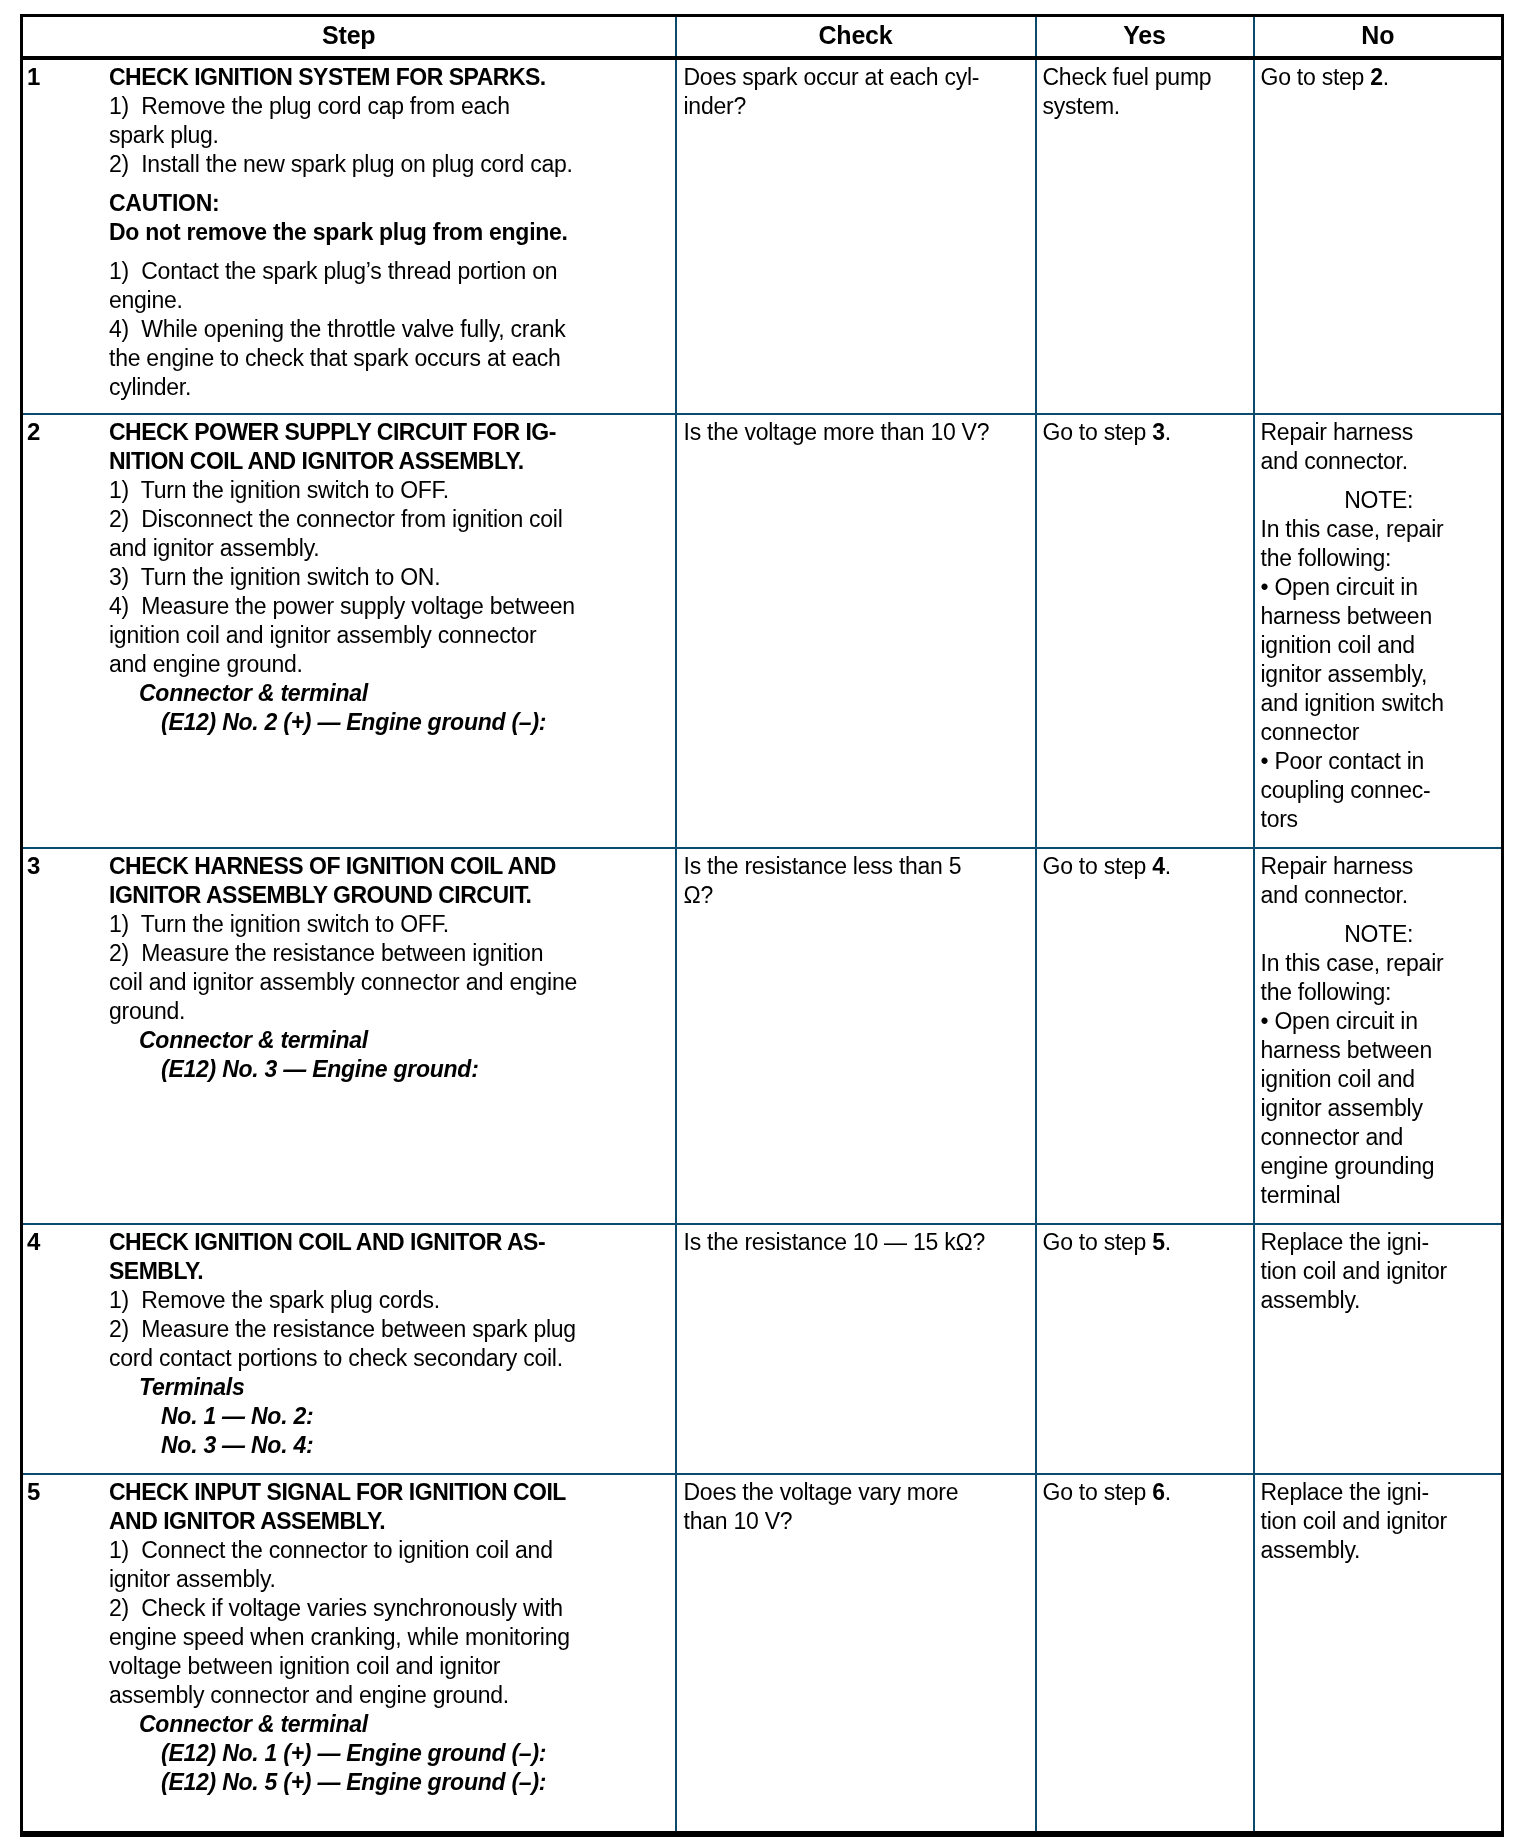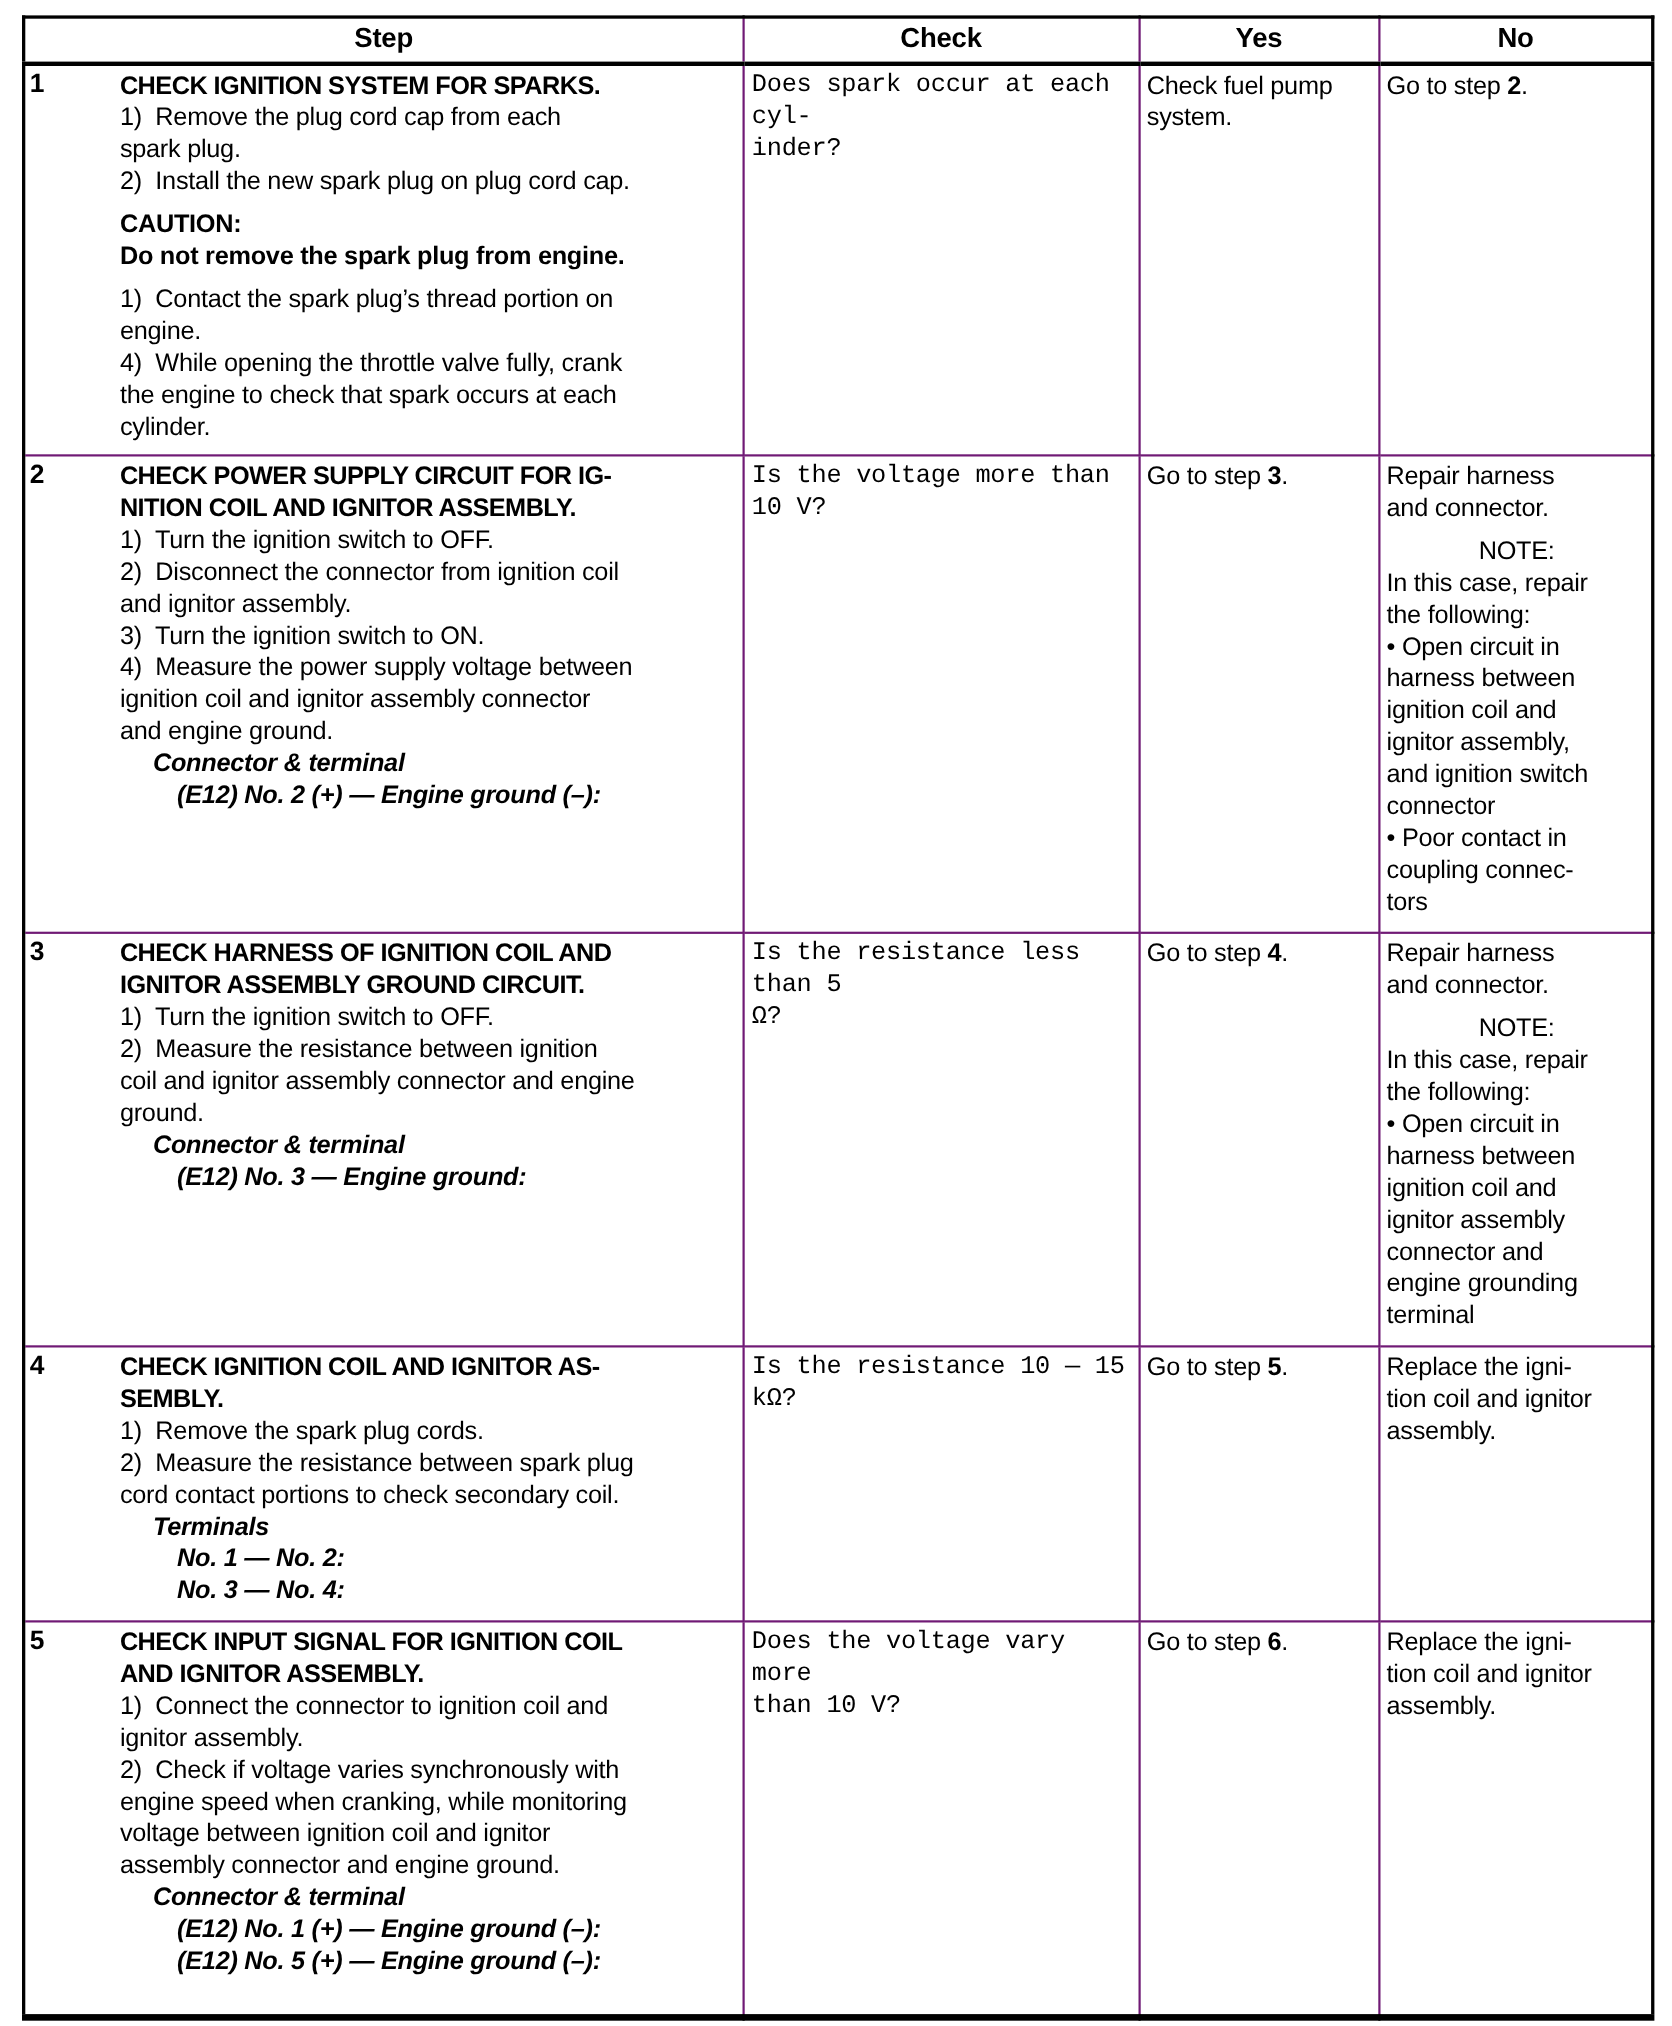--- a/index.html
+++ b/index.html
@@ -17,21 +17,21 @@
     table-layout:fixed;
     width:1481px;
     border:3px solid #000;
     border-bottom:6px solid #000;
   }
   col.c-step  { width:654px; }
   col.c-check { width:360px; }
   col.c-yes   { width:218px; }
   col.c-no    { width:249px; }
 
-  th, td { border:2px solid #701a75; vertical-align:top; }
+  th, td { border:2px solid #0c4a6e; vertical-align:top; }
 
   th {
     border-bottom:4px solid #000;
     font-size:25px;
     font-weight:bold;
     text-align:center;
     padding:4px 0 6px 0;
     letter-spacing:-0.2px;
   }
 
@@ -48,21 +48,21 @@
   tbody tr:nth-child(4) { height:250px; }
   tbody tr:nth-child(5) { height:360px; }
 
   td.step-cell  { position:relative; padding:3px 6px 3px 0; }
   .row-num {
     position:absolute; top:2px; left:4px;
     font-weight:bold; font-size:24px;
   }
   .step-content { margin-left:86px; }
 
-  td.check-cell { padding:3px 12px 3px 7px;font-family:Liberation Mono, monospace; }
+  td.check-cell { padding:3px 12px 3px 7px; }
   td.yn-cell    { padding:3px 4px 3px 6px; }
 
   .p { white-space:pre-wrap; margin:0; }
   .p-title        { font-weight:bold; letter-spacing:-0.5px; }
   .p-caution-head { font-weight:bold; margin-top:10px; }
   .p-caution      { font-weight:bold; margin-bottom:10px; }
   .p-note-head    { margin-top:10px;text-align:center; }
   .p-spec1 { font-weight:bold; font-style:italic; margin-left:30px; }
   .p-spec2 { font-weight:bold; font-style:italic; margin-left:52px; }
   .p-bullet::before { content:"•\00A0 "; }

